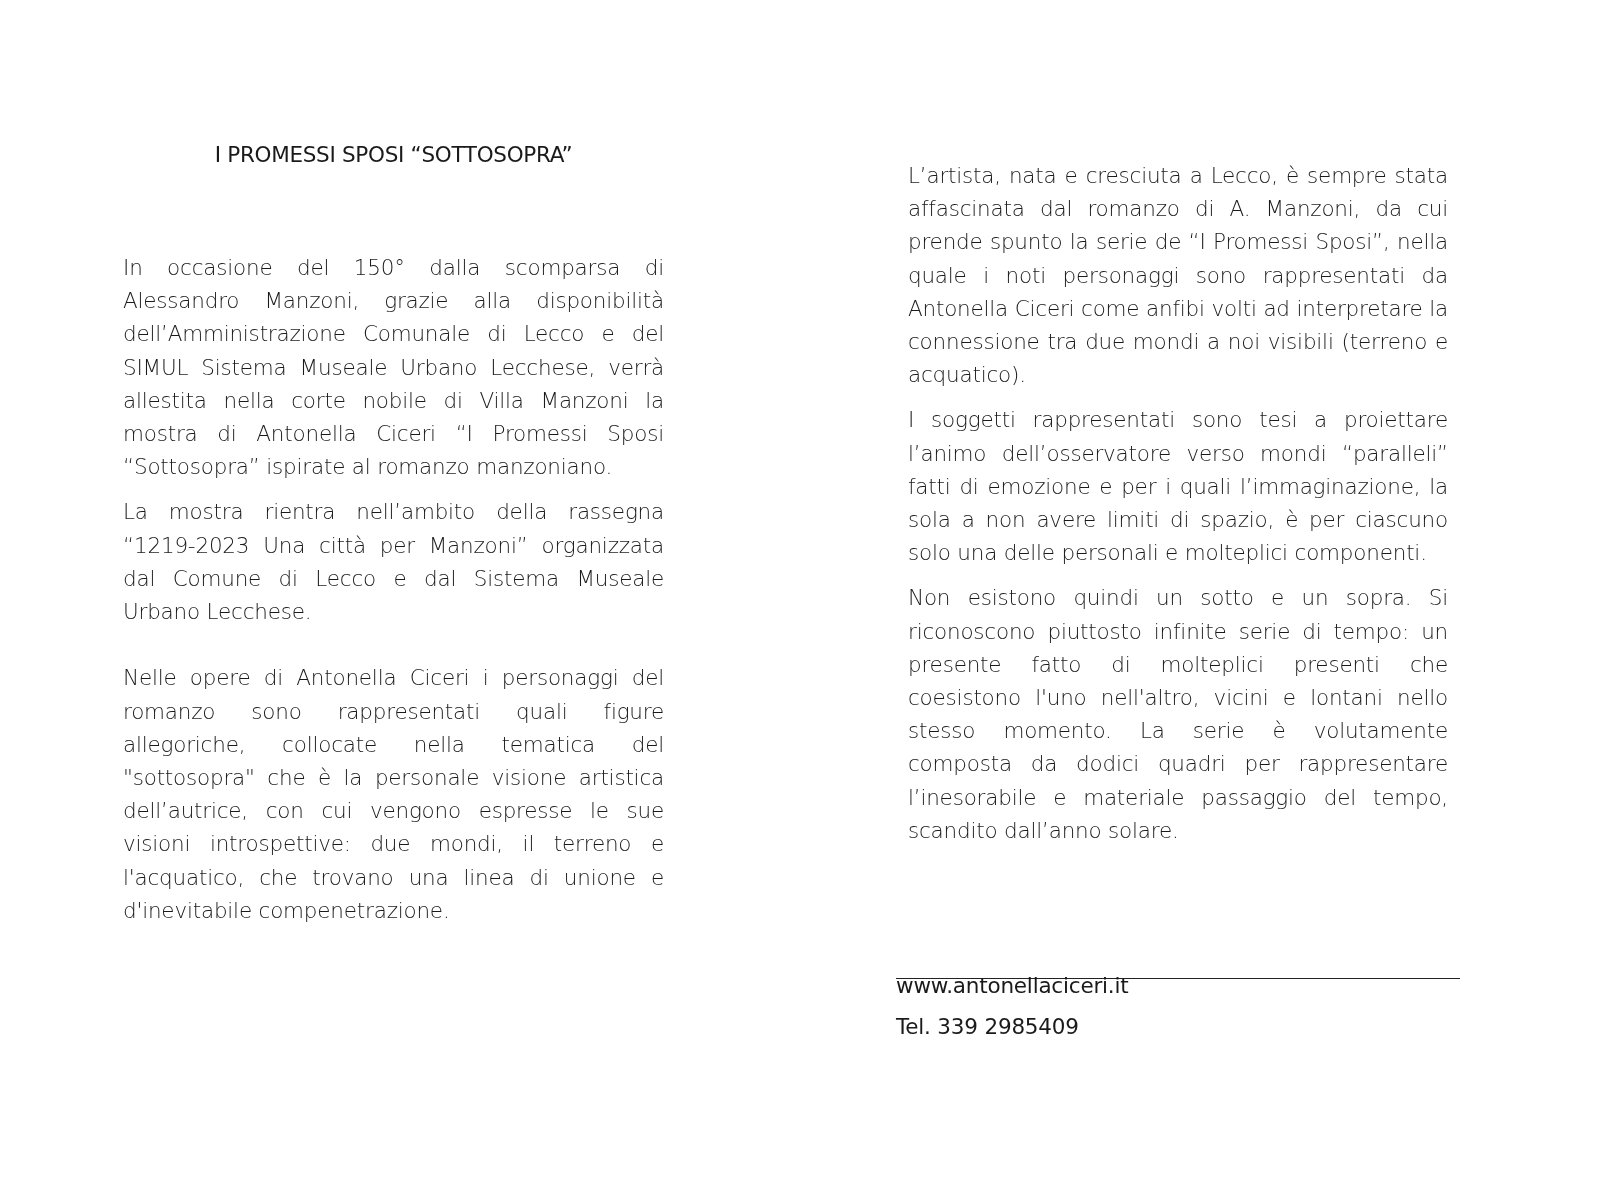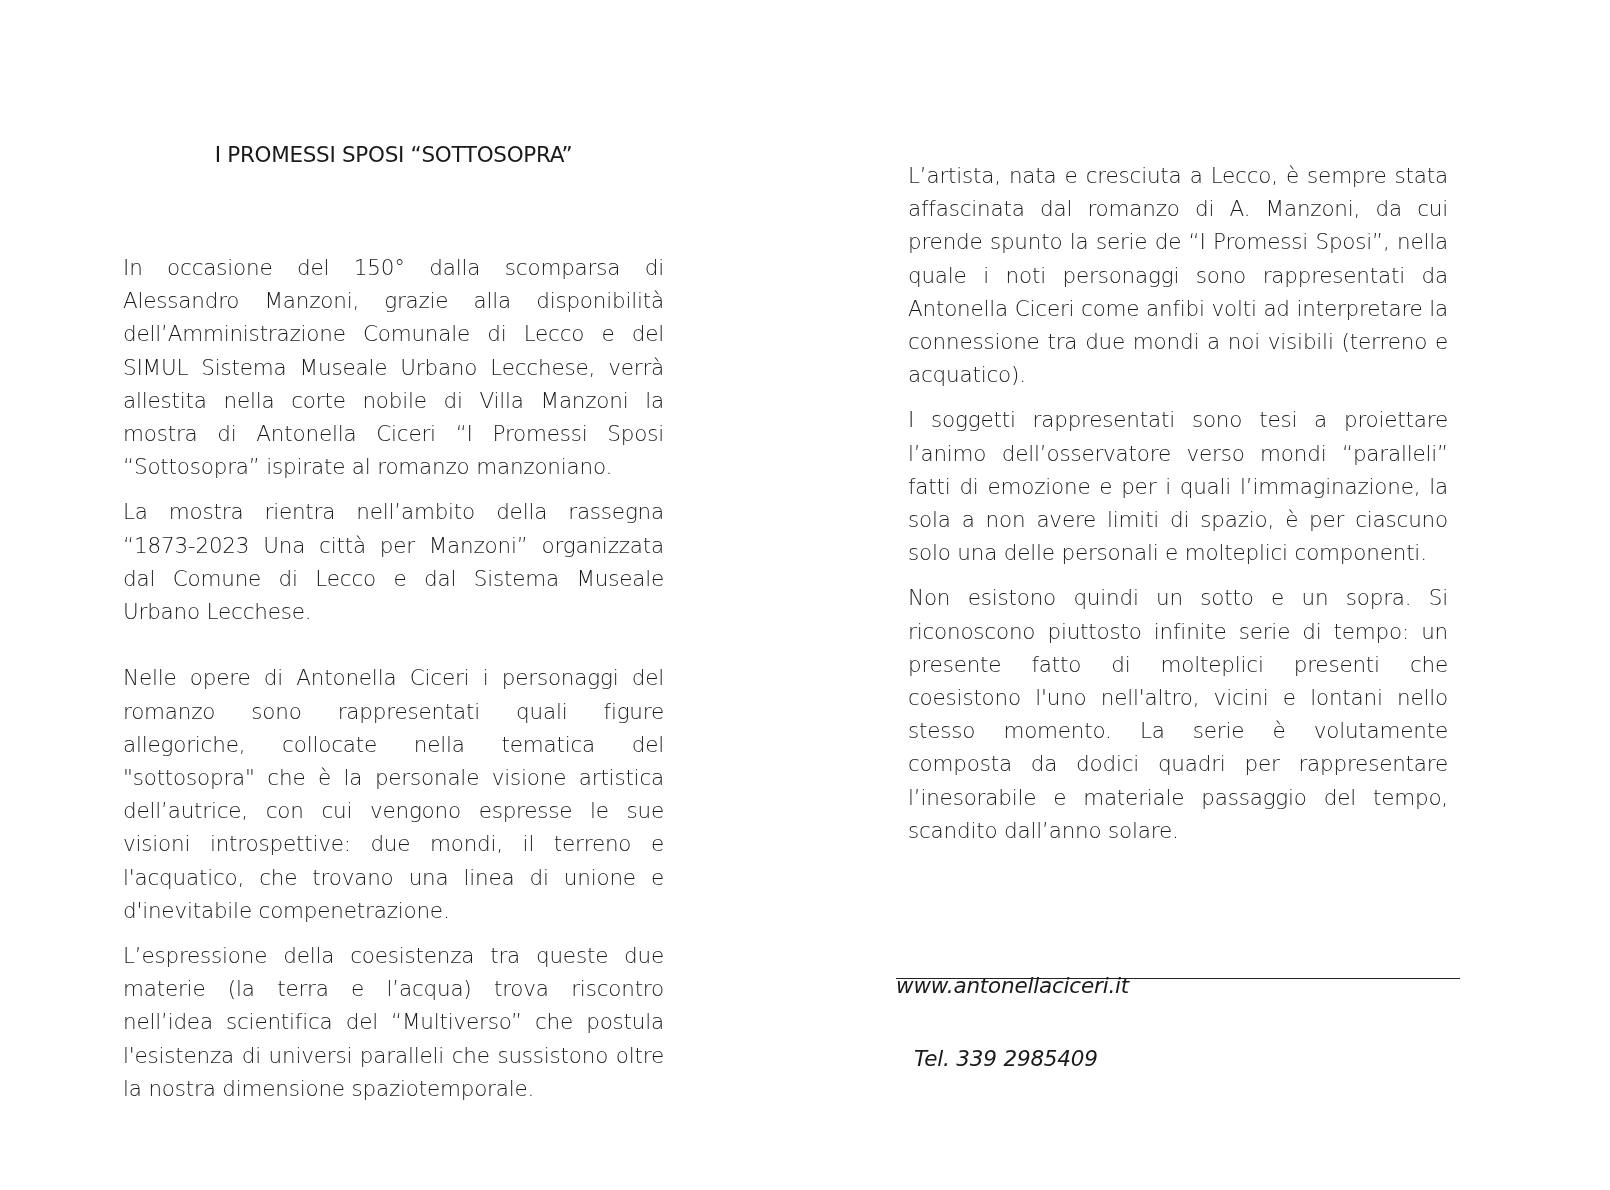--- a/index.html
+++ b/index.html
@@ -9,36 +9,35 @@
          font-weight: 300; letter-spacing: -0.2px; }
   .col-left { left: 111px; top: 0; }
   .col-right { left: 896px; top: 0; width: 564px; }
   .title { position: absolute; left: 111px; width: 565px; top: 138px; text-align: center;
            font-size: 21.5px; line-height: 33px; letter-spacing: -0.3px; }
   .body-block { position: absolute; left: 0; width: 100%; }
   .p { margin: 12px; text-align: justify; text-align-last: left; }
   .p.spaced { margin-top: 33.2px; }
   .rule { position: absolute; left: 896px; width: 564px; top: 978px; height: 0;
           border-top: 1.5px solid #222; }
-  .contact { position: absolute; left: 896px; font-size: 21.5px; line-height: 30px; letter-spacing: -0.2px; font-style: italic; }
+  .contact { position: absolute; left: 896px; font-size: 21.5px; line-height: 30px; letter-spacing: -0.2px; }
   .website { top: 971px; }
-  .phone { top: 1044px; margin-left: 18px; }
+  .phone { top: 1012px; }
 </style>
 </head>
 <body>
 
 <div>
   <div class="title">I PROMESSI SPOSI “SOTTOSOPRA”</div>
 
   <div class="col col-left">
     <div class="body-block" style="top:239px;">
       <p class="p">In occasione del 150° dalla scomparsa di Alessandro Manzoni, grazie alla disponibilità dell’Amministrazione Comunale di Lecco e del SIMUL Sistema Museale Urbano Lecchese, verrà allestita nella corte nobile di Villa Manzoni la mostra di Antonella Ciceri “I Promessi Sposi “Sottosopra” ispirate al romanzo manzoniano.</p>
-      <p class="p">La mostra rientra nell’ambito della rassegna “1873-2023 Una città per Manzoni” organizzata dal Comune di Lecco e dal Sistema Museale Urbano Lecchese.</p>
+      <p class="p">La mostra rientra nell’ambito della rassegna “1219-2023 Una città per Manzoni” organizzata dal Comune di Lecco e dal Sistema Museale Urbano Lecchese.</p>
       <p class="p spaced">Nelle opere di Antonella Ciceri i personaggi del romanzo sono rappresentati quali figure allegoriche, collocate nella tematica del "sottosopra" che è la personale visione artistica dell’autrice, con cui vengono espresse le sue visioni introspettive: due mondi, il terreno e l'acquatico, che trovano una linea di unione e d'inevitabile compenetrazione.</p>
-      <p class="p">L’espressione della coesistenza tra queste due materie (la terra e l’acqua) trova riscontro nell’idea scientifica del “Multiverso” che postula l'esistenza di universi paralleli che sussistono oltre la nostra dimensione spaziotemporale.</p>
     </div>
   </div>
 
   <div class="col col-right">
     <div class="body-block" style="top:147px;">
       <p class="p">L’artista, nata e cresciuta a Lecco, è sempre stata affascinata dal romanzo di A. Manzoni, da cui prende spunto la serie de “I Promessi Sposi”, nella quale i noti personaggi sono rappresentati da Antonella Ciceri come anfibi volti ad interpretare la connessione tra due mondi a noi visibili (terreno e acquatico).</p>
       <p class="p">I soggetti rappresentati sono tesi a proiettare l’animo dell’osservatore verso mondi “paralleli” fatti di emozione e per i quali l’immaginazione, la sola a non avere limiti di spazio, è per ciascuno solo una delle personali e molteplici componenti.</p>
       <p class="p">Non esistono quindi un sotto e un sopra. Si riconoscono piuttosto infinite serie di tempo: un presente fatto di molteplici presenti che coesistono l'uno nell'altro, vicini e lontani nello stesso momento. La serie è volutamente composta da dodici quadri per rappresentare l’inesorabile e materiale passaggio del tempo, scandito dall’anno solare.</p>
     </div>
   </div>

